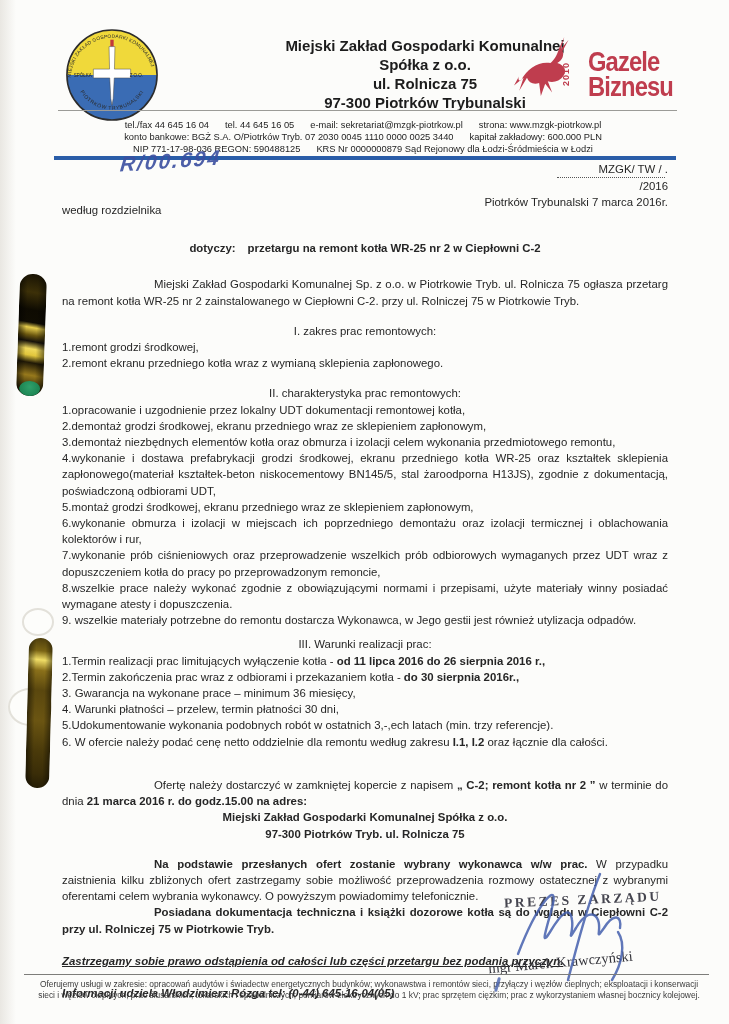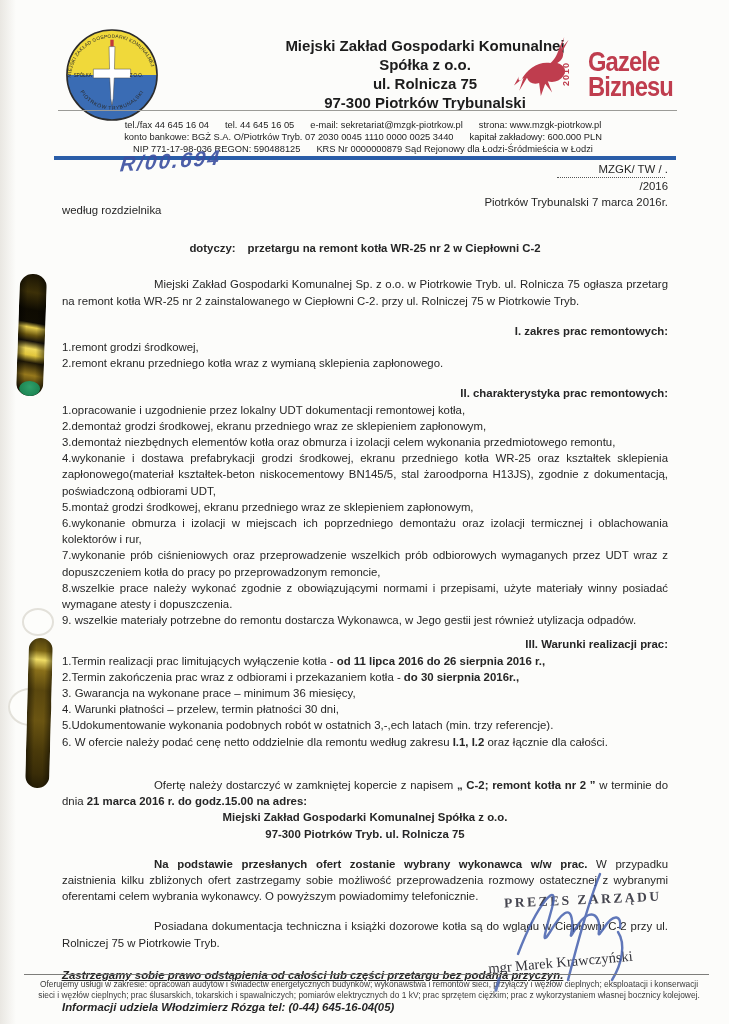--- a/index.html
+++ b/index.html
@@ -31,28 +31,28 @@
     font-size:11.4px;line-height:16.2px;text-align:justify;}
   .ref-row{display:flex;align-items:flex-end;position:relative;height:21px;text-align:left;flex-direction:column;}
   .ref-dots{display:inline-block;width:108px;border-bottom:1.5px dotted #555;height:12px;margin:0 3px;}
   .ref-hand{position:absolute;left:58px;top:-8px;font-size:21px;font-style:italic;
     color:#3b4fa0;transform:rotate(-4deg) skewX(-10deg);letter-spacing:2px;font-weight:bold;opacity:.9;}
   .ref-date{margin-left:auto;}
   .distribution{margin-top:20px;text-align:left;padding-right:66px;}
   .subject{margin-top:22px;font-weight:bold;text-align:center;}
   .subject .gap{display:inline-block;width:12px;}
   .intro{margin-top:20px;text-indent:92px;}
-  .sec-title{font-weight:bold;text-align:right;}
+  .sec-title{font-weight:normal;text-align:center;}
   .sec1{margin-top:14px;}
   .sec2{margin-top:14px;}
   .sec3{margin-top:8px;}
   .offer{margin-top:27px;text-indent:92px;}
   .addr{text-align:center;font-weight:bold;}
   .selection{margin-top:14px;text-indent:92px;}
-  .docs{margin-top:14px;text-indent:92px;font-weight:normal;}
+  .docs{text-indent:92px;font-weight:bold;}
   .reservation{margin-top:16px;font-weight:bold;font-style:italic;text-decoration:underline;text-align:left;}
   .info-line{margin-top:16px;font-weight:bold;font-style:italic;text-align:left;}
   
   .sig-block{position:absolute;left:472px;top:884px;width:244px;height:118px;}
   .sig-title{position:absolute;left:32px;top:8px;font-family:"Liberation Serif",serif;
     font-weight:bold;font-size:13.5px;letter-spacing:2.5px;color:#45454f;transform:rotate(-2.5deg);white-space:nowrap;}
   .sig-name{position:absolute;left:16px;top:70px;font-family:"Liberation Serif",serif;
     font-size:14.5px;color:#33333a;transform:rotate(-5deg);white-space:nowrap;}
   .sig-svg{position:absolute;left:18px;top:-16px;width:210px;height:134px;opacity:.85;}
   

